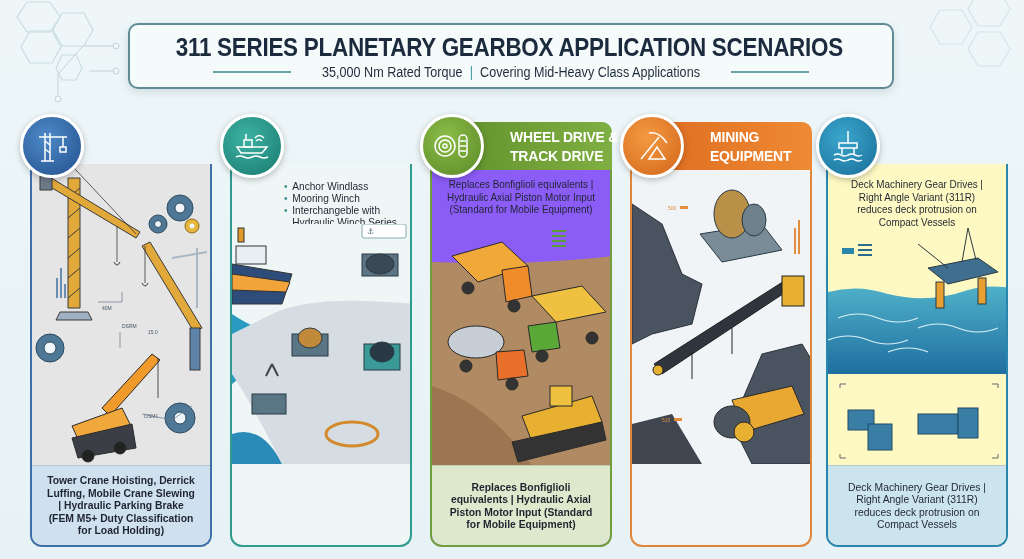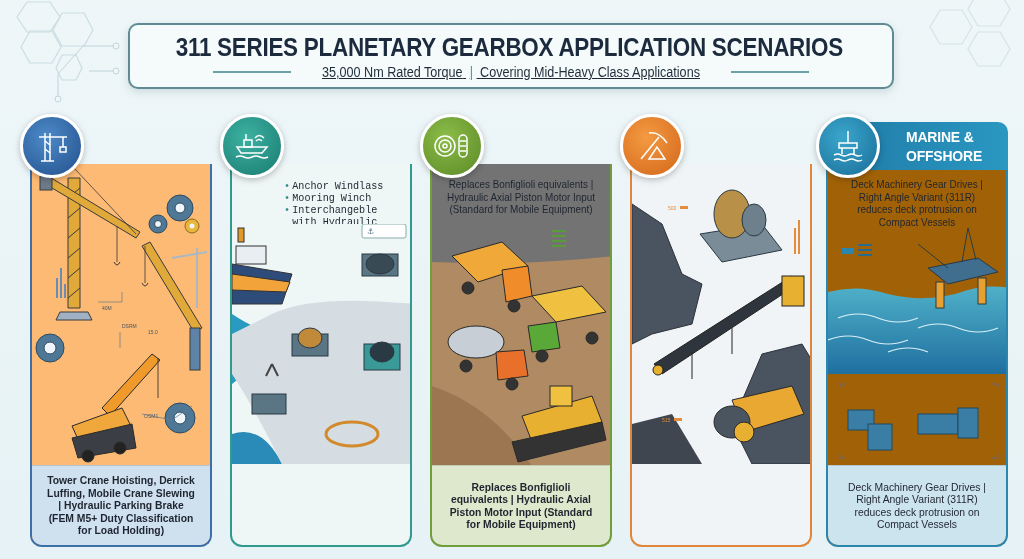--- a/index.html
+++ b/index.html
@@ -17,21 +17,20 @@
     box-shadow: 0 3px 8px rgba(60,100,110,0.18);
     text-align: left;
   }
   .title-main {
     font-weight: 700; font-size: 25.5px; letter-spacing: -0.3px;
     color: #1b2a3d; margin-top: 8px; transform: scaleX(0.88); white-space: nowrap;
   }
   .subtitle-row {
     display: flex; align-items: center; justify-content: center; gap: 10px;
     margin-top: 2px;
-    text-decoration: underline;
   }
   .subtitle-row .rule { width: 78px; height: 1.5px; background: #6aa2a8; }
   .subtitle { font-size: 14px; color: #1f2d3a; transform: scaleX(0.9); white-space: nowrap; }
   .subtitle .sep { color: #3a9aa0; padding: 0 4px; }
 
   .panel {
     position: absolute; top: 122px; width: 192px; height: 425px;
   }
   .panel .hdr {
     position: absolute; left: 14px; top: 0; width: 178px; height: 48px;
@@ -59,21 +58,21 @@
     font-size: 11.5px; font-weight: 700; line-height: 12.5px; color: #1f2530;
     padding: 0 4px; border-top: 1.5px solid rgba(0,0,0,0.12);
   }
   .caption span { display: block; transform: scaleX(0.9); }
   .top-desc {
     position: absolute; left: 4px; right: 4px; top: 14px; text-align: center;
     font-size: 11px; line-height: 12.5px; color: #1f2530;
   }
   .top-desc span { display: inline-block; transform: scaleX(0.9); }
   .bullets {
-    position: absolute; left: 52px; top: 16px; font-size: 11px; line-height: 12px; color: #1f2530; font-family: Liberation Mono, monospace;
+    position: absolute; left: 52px; top: 16px; font-size: 11px; line-height: 12px; color: #1f2530;
   }
   .bullets li { list-style: none; position: relative; padding-left: 9px; transform: scaleX(0.92); transform-origin: left; }
   .bullets li::before { content: "•"; position: absolute; left: 0; color: #3a8d8a; }
   .illus { position: absolute; left: 0; right: 0; }
   svg { display: block; }
 </style>
 </head>
 <body>
 
 <svg class="deco" style="left:0;top:0" width="130" height="110" viewBox="0 0 130 110">
@@ -106,21 +105,21 @@
     <div class="subtitle">
       <span>35,000 Nm Rated Torque</span>
       <span class="sep">|</span>
       <span>Covering Mid-Heavy Class Applications</span>
     </div>
     <div class="rule"></div>
   </div>
 </div>
 
 <div class="panel" style="left:20px">
-  <div class="body" style="border-color:#3d6fa8; background:#fdba74">
+  <div class="body" style="border-color:#3d6fa8; background:#e5e5e5">
     <svg class="illus" style="top:4px" width="182" height="300" viewBox="0 0 182 300">
 
       <g stroke="#3a3a3a" stroke-width="1">
         <polygon points="36,140 48,140 48,10 36,10" fill="#e0a93a"></polygon>
         <line x1="36" y1="30" x2="48" y2="20"></line>
           <line x1="36" y1="50" x2="48" y2="40"></line>
           <line x1="36" y1="70" x2="48" y2="60"></line>
           <line x1="36" y1="90" x2="48" y2="80"></line>
           <line x1="36" y1="110" x2="48" y2="100"></line>
           <line x1="36" y1="130" x2="48" y2="120"></line>
@@ -241,21 +240,21 @@
       <polygon points="3,16 33,16 28,22 7,22"></polygon>
       <rect x="10" y="9" width="8" height="7"></rect>
         <line x1="12" y1="3" x2="12" y2="9"></line>
       <path d="M22,10 q3,-3 6,0 M21,7 q4,-5 9,0"></path>
       <path d="M2,26 q4,-2 8,0 q4,2 8,0 q4,-2 8,0 q4,2 8,0"></path>
     </svg>
   </div>
 </div>
 
 <div class="panel" style="left:420px">
-  <div class="body" style="border-color:#6f9e3a; background:#737373">
+  <div class="body" style="border-color:#6f9e3a; background:#8b5cf6">
     <div class="top-desc">
       <span>Replaces Bonfiglioli equivalents | Hydraulic Axial Piston Motor Input (Standard for Mobile Equipment)</span>
     </div>
     <svg class="illus" style="top:62px" width="182" height="240" viewBox="0 0 182 240">
       <path d="M0,36 Q90,40 182,30 L182,240 L0,240 Z" fill="#b08a62"></path>
       <path d="M0,160 Q60,180 100,240 L0,240 Z" fill="#9c7650"></path>
 
       <g stroke="#2a2a2a" stroke-width="1">
         <polygon points="20,30 70,16 96,40 46,56" fill="#f0a838"></polygon>
         <polygon points="70,44 96,40 100,70 74,76" fill="#f08c2a"></polygon>
@@ -284,20 +283,26 @@
       </g>
       <g fill="#5a9a3a">
           <rect x="120" y="4" width="14" height="2"></rect>
           <rect x="120" y="9" width="14" height="2"></rect>
           <rect x="120" y="14" width="14" height="2"></rect>
           <rect x="120" y="19" width="14" height="2"></rect>
         </g>
     </svg>
     <div class="caption" style="background:#dde8cc">
       <span>Replaces Bonfiglioli equivalents | Hydraulic Axial Piston Motor Input (Standard for Mobile Equipment)</span>
+    </div>
+  </div>
+  <div class="hdr" style="background:linear-gradient(90deg,#5f8f2a,#7fae42)">
+    <div class="hdr-text">
+      <div>WHEEL DRIVE &amp;</div>
+      <div>TRACK DRIVE</div>
     </div>
   </div>
   <div class="icon-circle" style="background:radial-gradient(circle at 40% 35%,#8cbc48,#5a8a26)">
     <svg width="38" height="28" viewBox="0 0 38 28" fill="none" stroke="#fff" stroke-width="1.5">
       <circle cx="12" cy="14" r="10"></circle>
         <circle cx="12" cy="14" r="6"></circle>
         <circle cx="12" cy="14" r="2"></circle>
       <rect x="26" y="3" width="8" height="22" rx="4"></rect>
       <line x1="27" y1="9" x2="33" y2="9"></line>
         <line x1="27" y1="14" x2="33" y2="14"></line>
@@ -335,31 +340,37 @@
       <g fill="#e38c3c" font-size="5" font-family="Liberation Sans, sans-serif">
         <text x="36" y="46">500</text>
           <rect x="48" y="42" width="8" height="3"></rect>
         <text x="30" y="258">515</text>
           <rect x="42" y="254" width="8" height="3"></rect>
         <rect x="162" y="64" width="2" height="26"></rect>
           <rect x="166" y="56" width="2" height="34"></rect>
       </g>
     </svg>
   </div>
+  <div class="hdr" style="background:linear-gradient(90deg,#dc6a1e,#ef8a34)">
+    <div class="hdr-text">
+      <div>MINING</div>
+      <div>EQUIPMENT</div>
+    </div>
+  </div>
   <div class="icon-circle" style="background:radial-gradient(circle at 40% 35%,#f49a42,#d2661a)">
     <svg width="34" height="34" viewBox="0 0 34 34" fill="none" stroke="#fff" stroke-width="1.5">
       <line x1="6" y1="30" x2="24" y2="8"></line>
       <path d="M14,4 q10,-2 18,10"></path>
       <polygon points="14,30 22,18 30,30"></polygon>
     </svg>
   </div>
 </div>
 
 <div class="panel" style="left:816px">
-  <div class="body" style="border-color:#2a86ac; background:#a16207">
+  <div class="body" style="border-color:#2a86ac; background:#fef9c3">
     <div class="top-desc">
       <span>Deck Machinery Gear Drives | Right Angle Variant (311R) reduces deck protrusion on Compact Vessels</span>
     </div>
     <svg class="illus" style="top:64px" width="182" height="240" viewBox="0 0 182 240">
       <path d="M0,64 Q30,56 60,66 Q100,76 140,62 Q160,56 182,60 L182,146 L0,146 Z" fill="url(#sea)"></path>
       <defs>
           <linearGradient id="sea" x1="0" y1="0" x2="0" y2="1">
             <stop offset="0" stop-color="#4fb0c8"></stop>
             <stop offset="1" stop-color="#1f6fa0"></stop>
           </linearGradient>
@@ -393,26 +404,20 @@
       <g fill="#2a6a8c">
           <rect x="30" y="16" width="14" height="2"></rect>
           <rect x="30" y="21" width="14" height="2"></rect>
           <rect x="30" y="26" width="14" height="2"></rect>
         </g>
     </svg>
     <div class="caption" style="background:#cce4ee">
       <span style="font-weight:400">Deck Machinery Gear Drives | Right Angle Variant (311R) reduces deck protrusion on Compact Vessels</span>
     </div>
   </div>
-  <div class="hdr" style="background:linear-gradient(90deg,#1f7aa6,#2a98c2)">
-    <div class="hdr-text">
-      <div>MARINE &amp;</div>
-      <div>OFFSHORE</div>
-    </div>
-  </div>
   <div class="icon-circle" style="background:radial-gradient(circle at 40% 35%,#3aa6cc,#1a6e98)">
     <svg width="34" height="34" viewBox="0 0 34 34" fill="none" stroke="#fff" stroke-width="1.5">
       <line x1="17" y1="2" x2="17" y2="14"></line>
         <rect x="8" y="14" width="18" height="5"></rect>
       <line x1="11" y1="19" x2="11" y2="25"></line>
         <line x1="23" y1="19" x2="23" y2="25"></line>
       <path d="M3,26 q4,-2 7,0 q4,2 7,0 q4,-2 7,0 q4,2 7,0"></path>
       <path d="M3,31 q4,-2 7,0 q4,2 7,0 q4,-2 7,0 q4,2 7,0"></path>
     </svg>
   </div>

